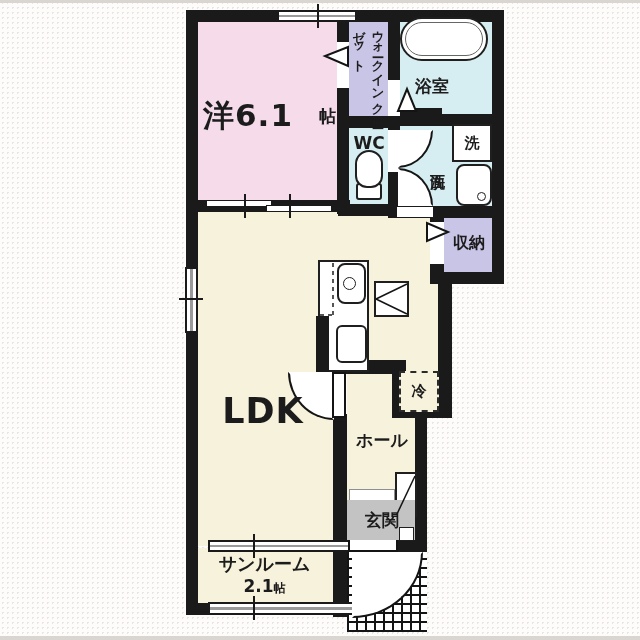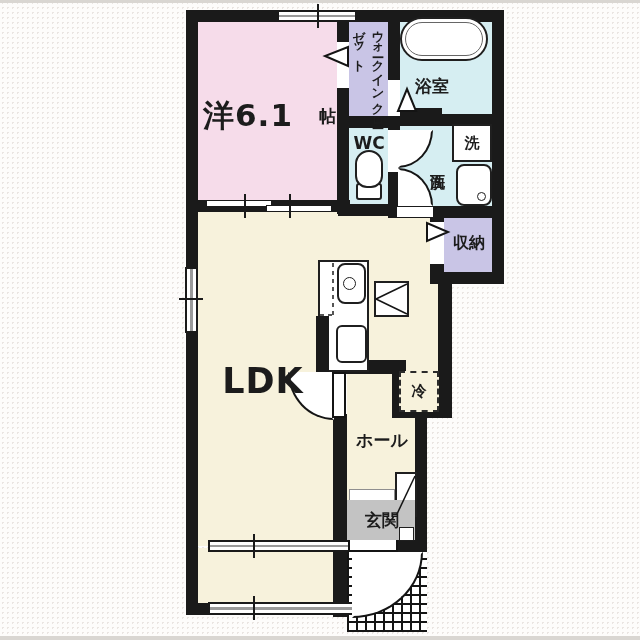--- a/index.html
+++ b/index.html
@@ -193,26 +193,30 @@
   </div>
 
   <div class="abs lbl lbl-sm" style="left:426px;top:138px;width:22px;height:50px;">
     <span class="v-text">洗面</span>
   </div>
 
   <div class="abs lbl lbl-md" style="left:444px;top:232px;width:50px;height:22px;font-size:16px;text-align:center;">
     <span>収納</span>
   </div>
 
-  <div class="abs lbl lbl-ldk" style="left:193px;top:338px;width:140px;height:86px;">
+  <div class="abs lbl lbl-ldk" style="left:193px;top:368px;width:140px;height:86px;">
     <span>LDK</span>
   </div>
 
   <div class="abs lbl lbl-md" style="left:350px;top:507px;width:64px;height:26px;">
     <span>玄関</span>
   </div>
 
   <div class="abs lbl lbl-md" style="left:347px;top:428px;width:70px;height:24px;">
     <span>ホール</span>
   </div>
 
+  <div class="abs lbl lbl-sun" style="left:198px;top:551px;width:133px;height:50px;">
+    <span>サンルーム</span>
+    <span class="sun-size"><span>2.1</span><span class="unit-sm">帖</span></span>
+  </div>
 
 </div>
 
 </body></html>

